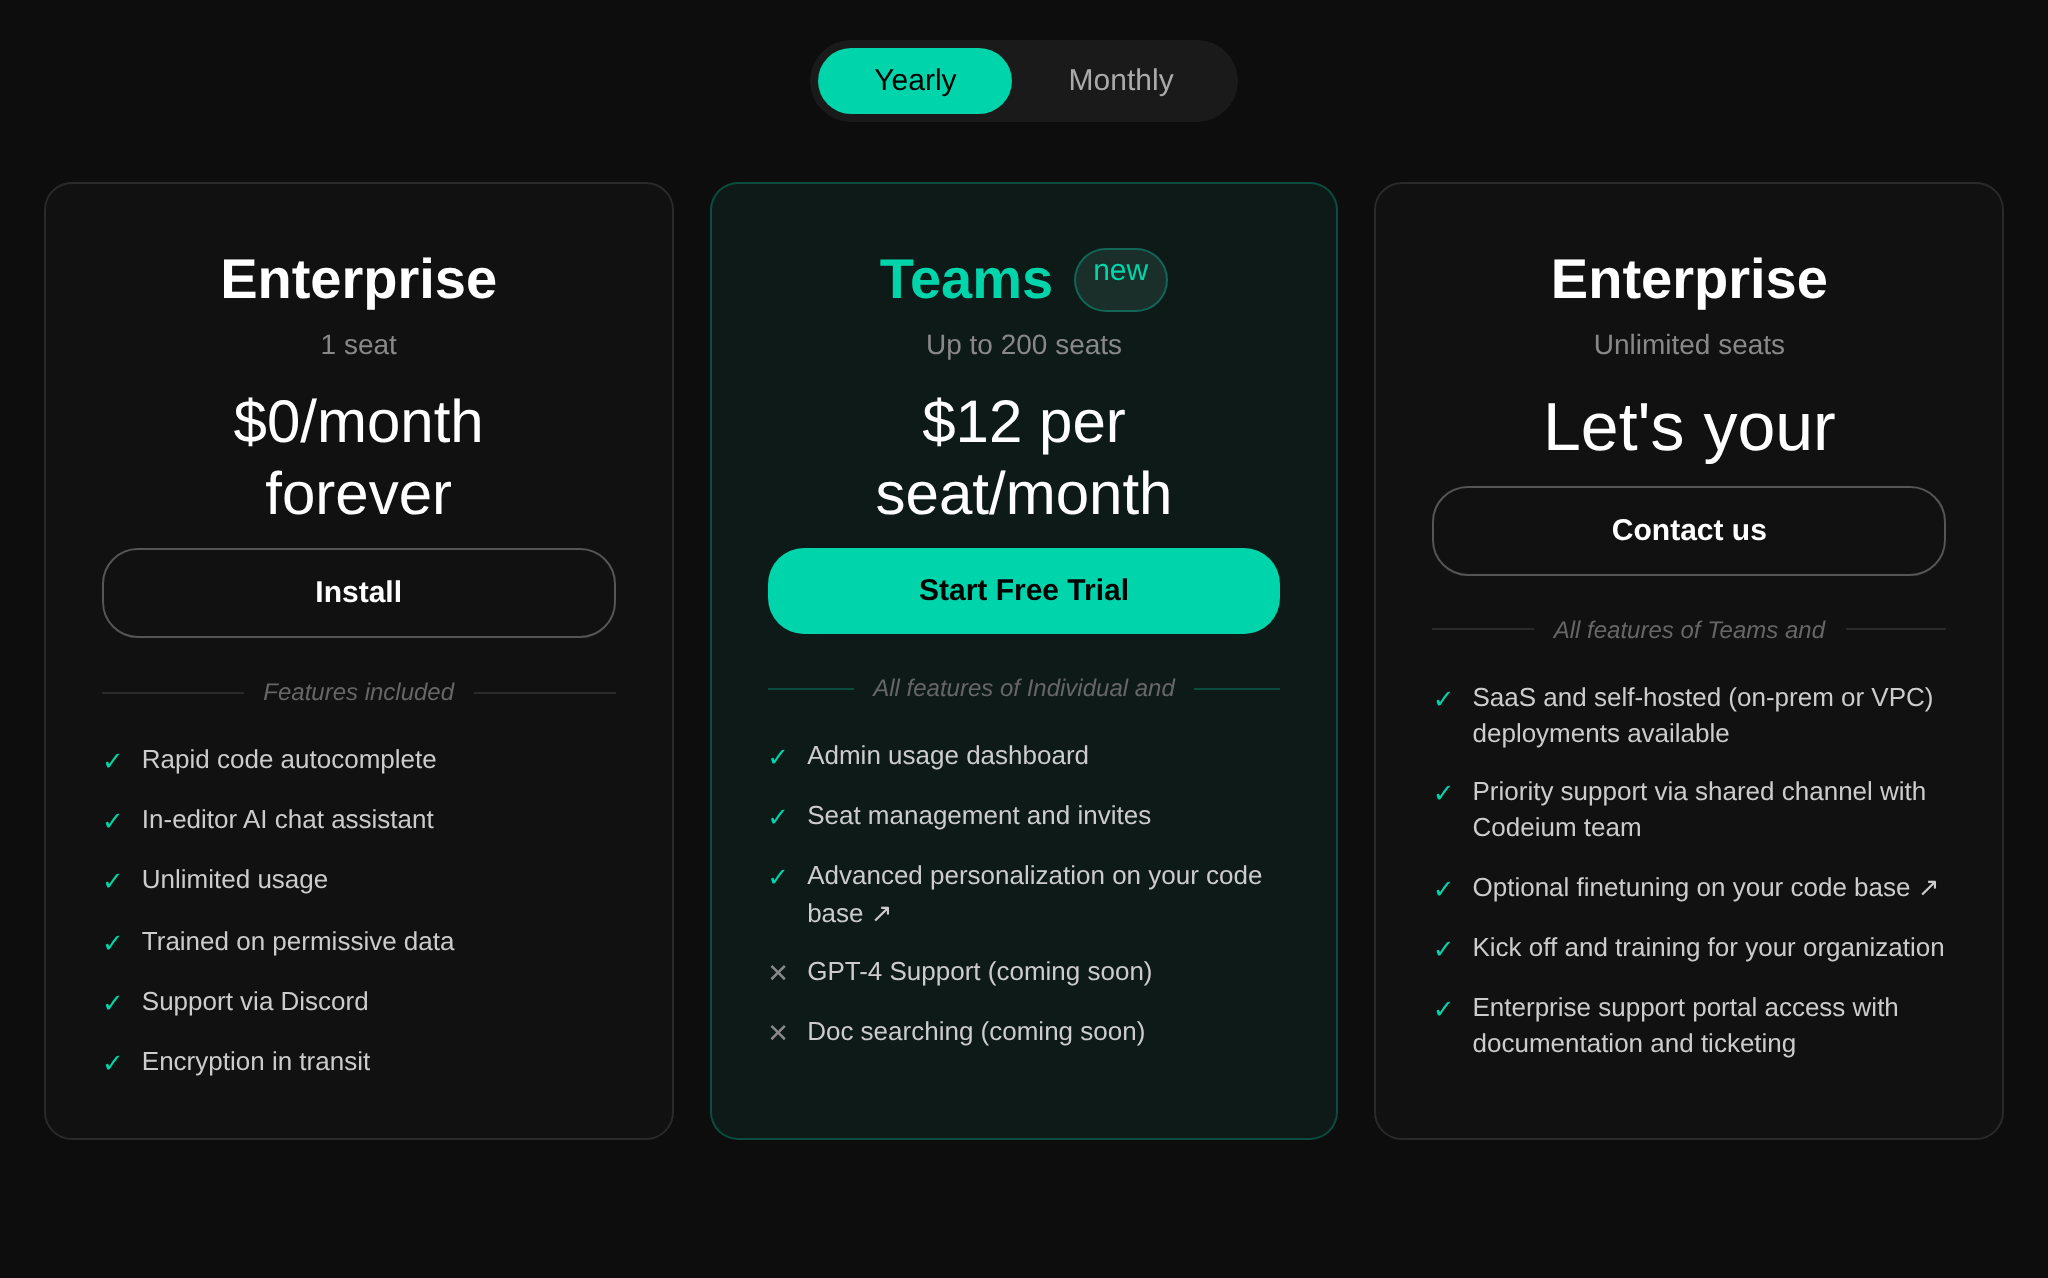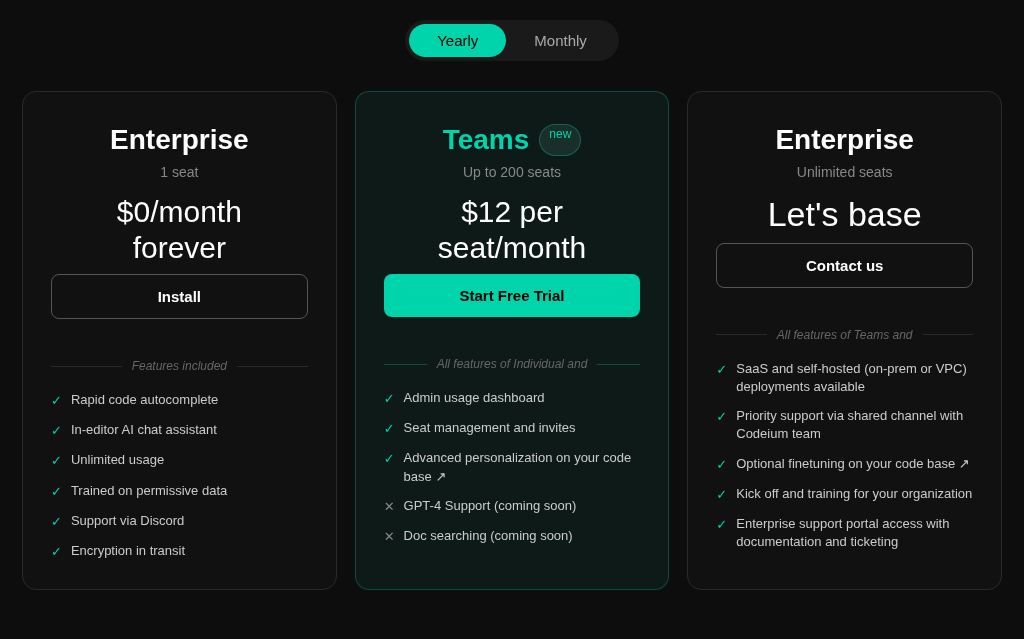--- a/index.html
+++ b/index.html
@@ -77,21 +77,21 @@
       color: #00d4aa;
       display: flex;
       justify-content: center;
       gap: 10px;
     }
 
     .new-badge {
       background: #1a2e2a;
       border: 1px solid #00d4aa55;
       color: #00d4aa;
-      font-size: 12px;
+      font-size: 15px;
       border-radius: 50px;
       padding: 2px 9px;
       font-weight: 500;
     }
 
     .card-seats {
       text-align: center;
       color: #888;
       font-size: 14px;
       margin-bottom: 14px;
@@ -106,26 +106,26 @@
     }
 
     .card-price.lets-talk {
       font-size: 34px;
     }
 
     .btn {
       display: block;
       width: 100%;
       padding: 13px;
-      border-radius: 8px;
+      border-radius: 18px;
       font-size: 15px;
       font-weight: 600;
       cursor: pointer;
       text-align: center;
-      margin-bottom: 40px;
+      margin-bottom: 20px;
     }
 
     .btn-outline {
       background: transparent;
       border: 1.5px solid #555;
       color: #fff;
     }
 
     .btn-teal {
       background: #00d4aa;
@@ -258,21 +258,21 @@
         </li>
         <li class="feature-item">
           <span class="feature-icon wrench-icon">✕</span>
           <span>Doc searching (coming soon)</span>
         </li>
       </ul>
     </div>
     <div class="card">
       <div class="card-title">Enterprise</div>
       <div class="card-seats">Unlimited seats</div>
-      <div class="card-price lets-talk" style="white-space: pre-line;">Let's base</div>
+      <div class="card-price lets-talk" style="white-space: pre-line;">Let's your</div>
       <button class="btn btn-outline">Contact us</button>
       <div class="divider-label">All features of Teams and</div>
       <ul class="features-list">
         <li class="feature-item">
           <span class="feature-icon check-icon">✓</span>
           <span>SaaS and self-hosted (on-prem or VPC) deployments available</span>
         </li>
         <li class="feature-item">
           <span class="feature-icon check-icon">✓</span>
           <span>Priority support via shared channel with Codeium team</span>

